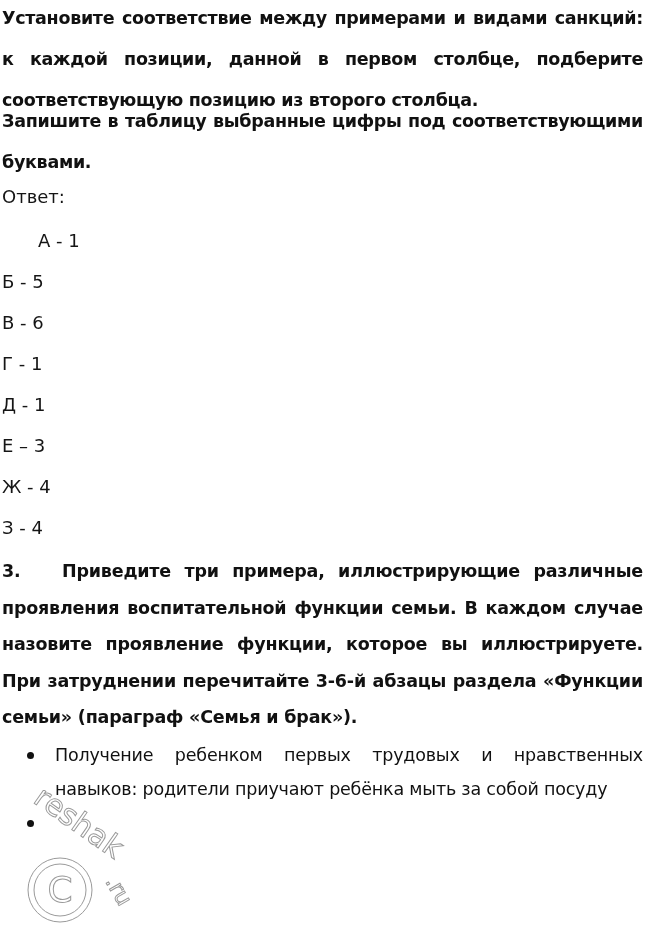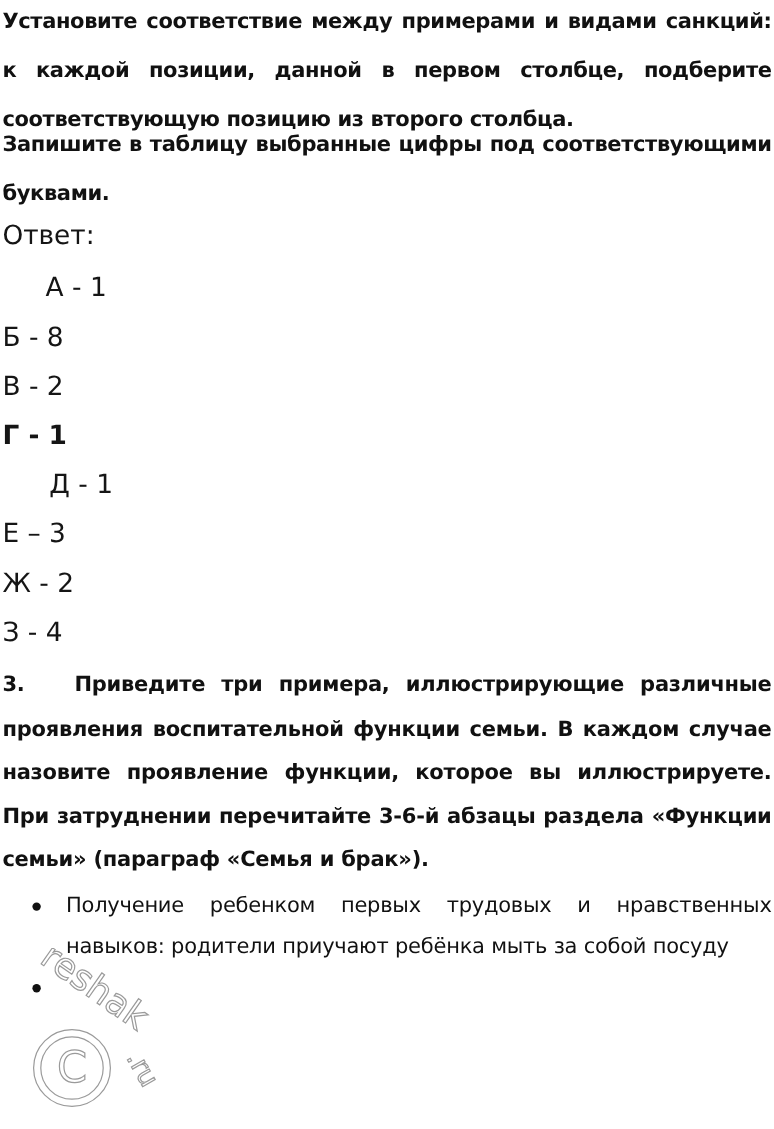--- a/index.html
+++ b/index.html
@@ -28,21 +28,21 @@
       text-align: justify;
       text-align-last: left;
       margin: 0;
       letter-spacing: -0.3px;
     }
     .p1 { position: absolute; left: 2px; top: -2px; width: 641px; }
     .p2 { position: absolute; left: 2px; top: 101px; width: 641px; }
     .plain {
       position: absolute;
       left: 2px;
-      font-size: 22px;
+      font-size: 18px;
       line-height: 24px;
       margin: 0;
       font-weight: normal;
       color: #151515;
     }
     .q3 {
       position: absolute;
       left: 2px;
       top: 553px;
       width: 641px;
@@ -97,26 +97,26 @@
 
 <div class="doc">
 
   <p class="p-bold p1">Установите соответствие между примерами и видами санкций: к каждой позиции, данной в первом столбце, подберите соответствующую позицию из второго столбца.</p>
 
   <p class="p-bold p2">Запишите в таблицу выбранные цифры под соответствующими буквами.</p>
 
   <p class="plain" style="top:185px;">Ответ:</p>
 
   <p class="plain" style="top:229px;margin-left:36px;">А - 1</p>
-  <p class="plain" style="top:270px;">Б - 8</p>
-  <p class="plain" style="top:311px;">В - 2</p>
-  <p class="plain" style="top:352px;font-weight:bold;">Г - 1</p>
-  <p class="plain" style="top:393px;margin-left:39px;">Д - 1</p>
+  <p class="plain" style="top:270px;">Б - 5</p>
+  <p class="plain" style="top:311px;">В - 6</p>
+  <p class="plain" style="top:352px;">Г - 1</p>
+  <p class="plain" style="top:393px;">Д - 1</p>
   <p class="plain" style="top:434px;">Е – 3</p>
-  <p class="plain" style="top:475px;">Ж - 2</p>
+  <p class="plain" style="top:475px;">Ж - 4</p>
   <p class="plain" style="top:516px;text-align:right;">З - 4</p>
 
   <p class="q3"><span class="num">3.</span><span>Приведите три примера, иллюстрирующие различные проявления воспитательной функции семьи. В каждом случае назовите проявление функции, которое вы иллюстрируете. При затруднении перечитайте 3-6-й абзацы раздела «Функции семьи» (параграф «Семья и брак»).</span></p>
 
   <ul class="list">
     <li>
       <span class="bullet"></span>
       <span>Получение ребенком первых трудовых и нравственных навыков: родители приучают ребёнка мыть за собой посуду</span>
     </li>
     <li>

